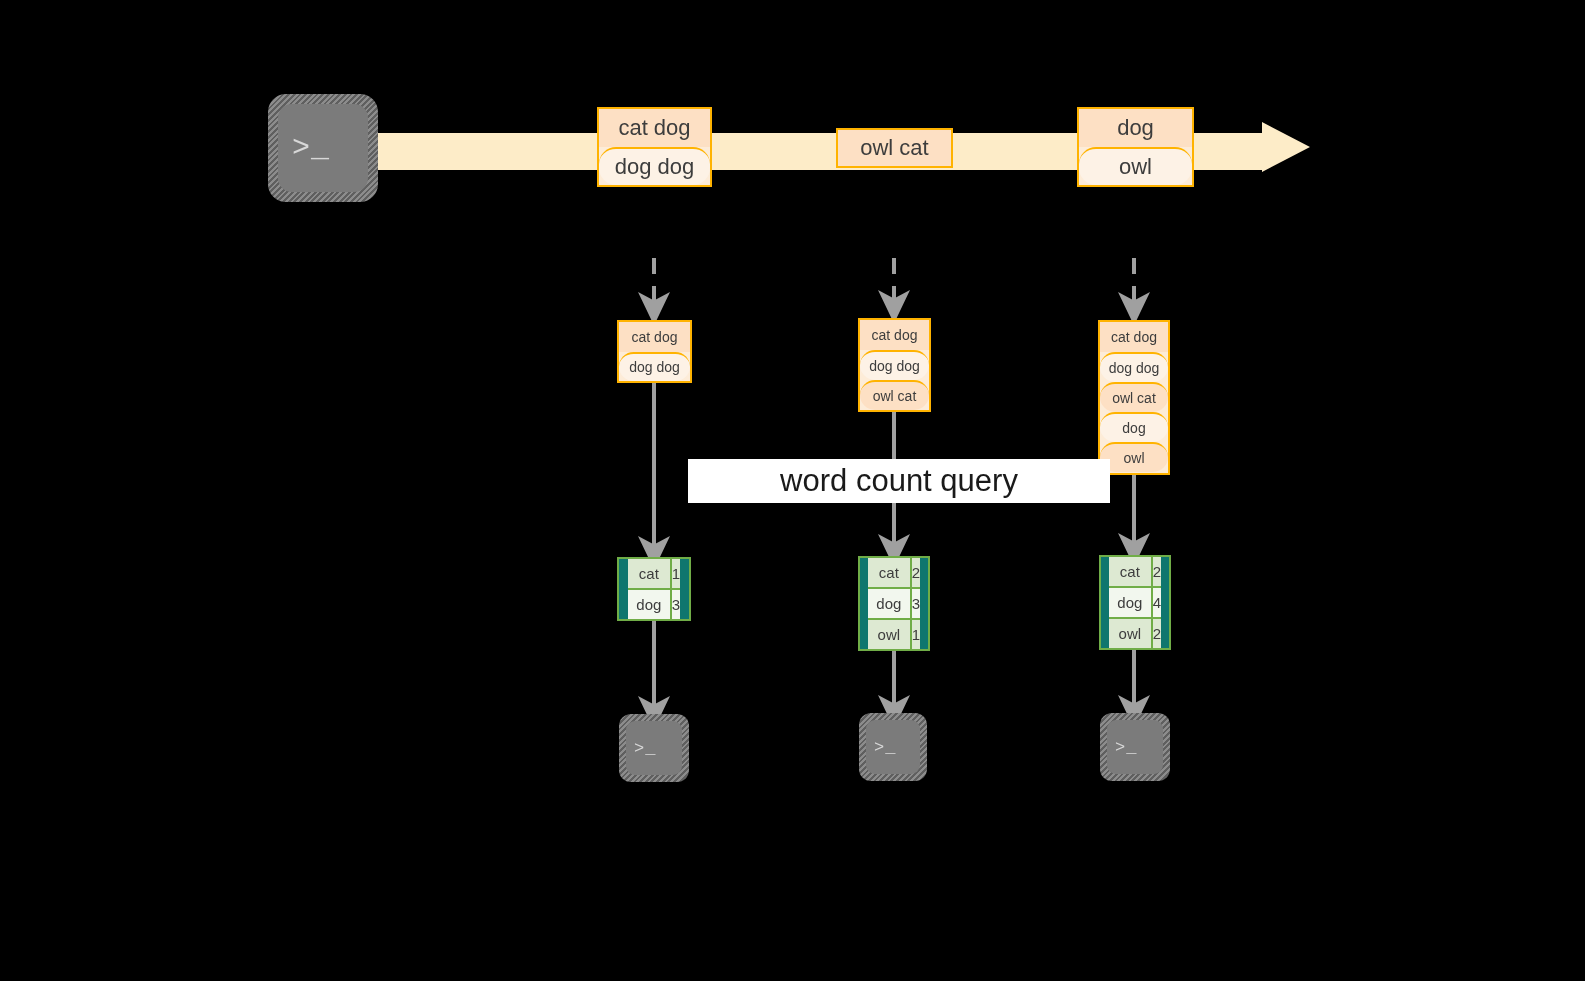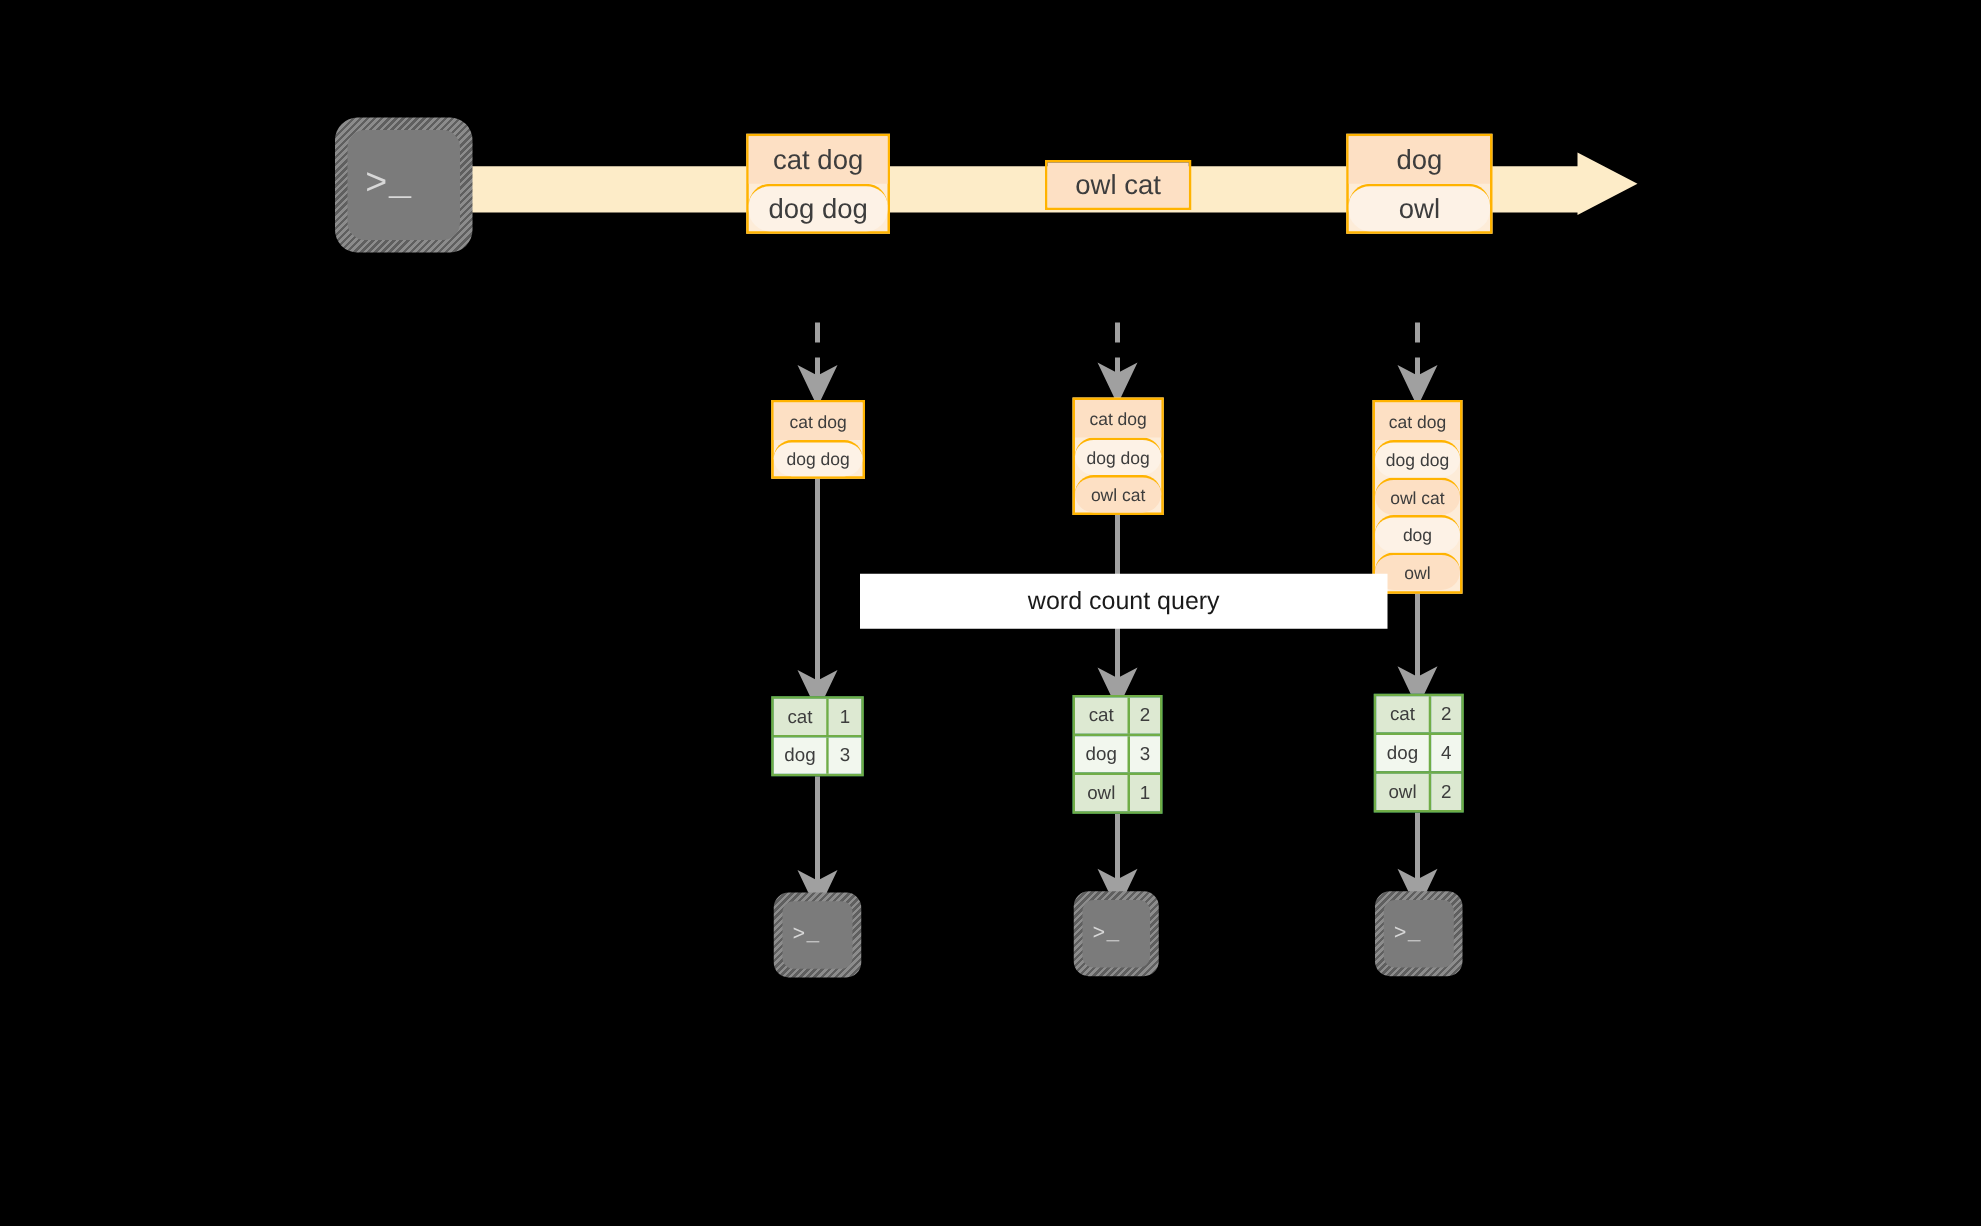--- a/index.html
+++ b/index.html
@@ -57,21 +57,21 @@
   .erow.dark{background:#fde0c4;}
   .erow.light{background:#fdf2e6;}
   .erow.sep{border-top:2px solid #ffb300;border-radius:17px;}
 
   
   .gbox{
     position:absolute;
     box-sizing:border-box;
     border:2px solid #70ad47;
     background:#0f766e;
-    display:flex;flex-direction:column;
+    display:flex;flex-direction:column;align-items:center;
   }
   .grow{
     box-sizing:border-box;
     display:flex;flex:1 1 auto;
   }
   .grow.sep{border-top:2px solid #70ad47;}
   .gcell-k{
     box-sizing:border-box;
     display:flex;align-items:center;justify-content:center;
     color:#3d3d3d;white-space:nowrap;
@@ -161,21 +161,21 @@
   </div>
 
   <div class="ebox" style="left:1098px;top:320px;width:72px;height:155px;">
     <div class="erow dark" style="height:30px;font-size:14px;">cat dog</div>
     <div class="erow light sep" style="height:30px;font-size:14px;">dog dog</div>
     <div class="erow dark sep" style="height:30px;font-size:14px;">owl cat</div>
     <div class="erow light sep" style="height:30px;font-size:14px;">dog</div>
     <div class="erow dark sep" style="height:30px;font-size:14px;">owl</div>
   </div>
 
-  <div class="band" style="left:688px;top:459px;width:422px;height:44px;font-size:20px;">
+  <div class="band" style="left:688px;top:459px;width:422px;height:44px;font-size:31px;">
     <span>word count query</span>
   </div>
 
   <div class="gbox" style="left:617px;top:557px;width:74px;height:64px;">
     <div class="grow">
       <div class="gcell-k shade-d" style="width:44px;font-size:15px;">cat</div>
       <div class="gcell-v shade-d" style="flex:1;font-size:15px;">1</div>
     </div>
     <div class="grow sep">
       <div class="gcell-k shade-l" style="width:44px;font-size:15px;">dog</div>

